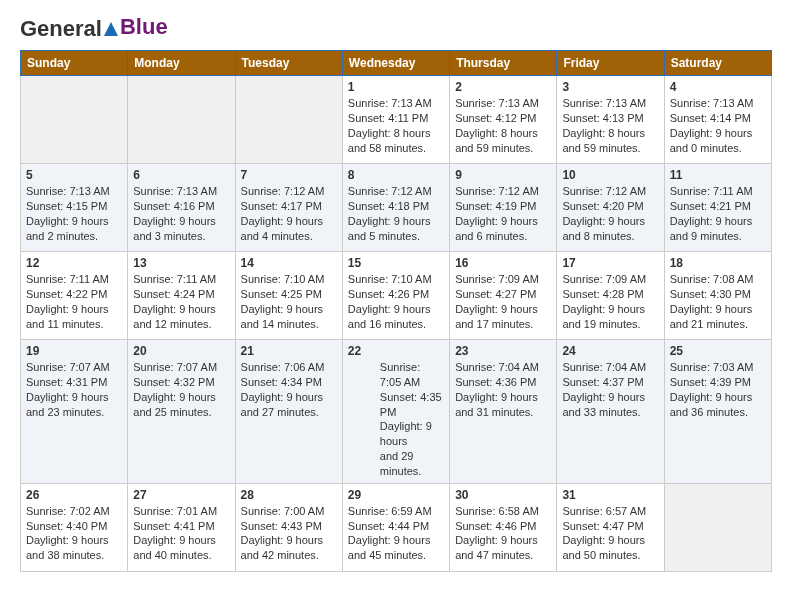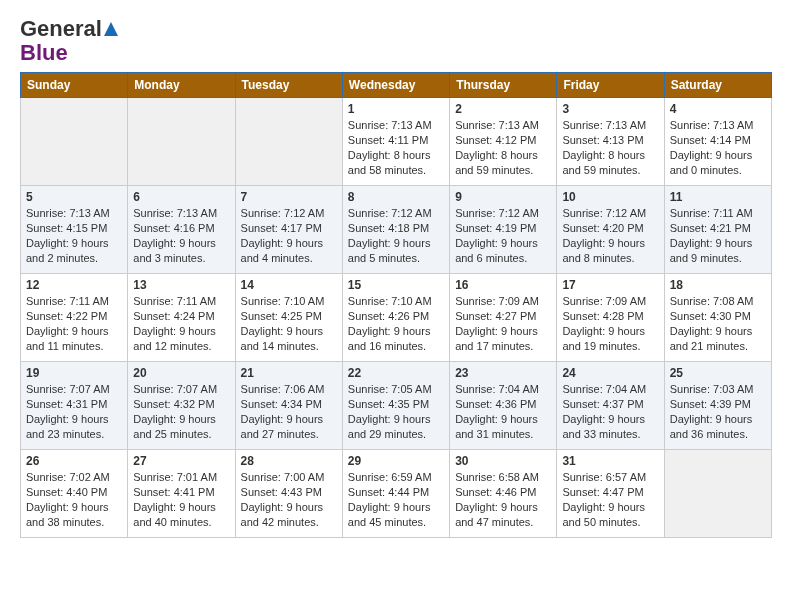--- a/index.html
+++ b/index.html
@@ -18,21 +18,20 @@
       flex-direction: column;
     }
     .header {
       display: flex;
       justify-content: space-between;
       align-items: flex-start;
       margin-bottom: 8px;
     }
     .logo {
       display: flex;
-      flex-direction: column;
       align-items: flex-start;
     }
     .title-block {
       text-align: right;
     }
     .main-title {
       font-size: 36px;
       font-weight: bold;
       color: #333;
       line-height: 1.1;
@@ -271,21 +270,21 @@
           </td>
           <td>
             <span class="day-num">21</span>
             <div class="day-info" style="white-space: pre-line;">Sunrise: 7:06 AM
 Sunset: 4:34 PM
 Daylight: 9 hours
 and 27 minutes.</div>
           </td>
           <td>
             <span class="day-num">22</span>
-            <div class="day-info" style="white-space: pre-line;">Sunrise: 7:05 AM
+            <div class="day-info" style="white-space: pre-line; margin-left: 32px;">Sunrise: 7:05 AM
 Sunset: 4:35 PM
 Daylight: 9 hours
 and 29 minutes.</div>
           </td>
           <td>
             <span class="day-num">23</span>
             <div class="day-info" style="white-space: pre-line;">Sunrise: 7:04 AM
 Sunset: 4:36 PM
 Daylight: 9 hours
 and 31 minutes.</div>

